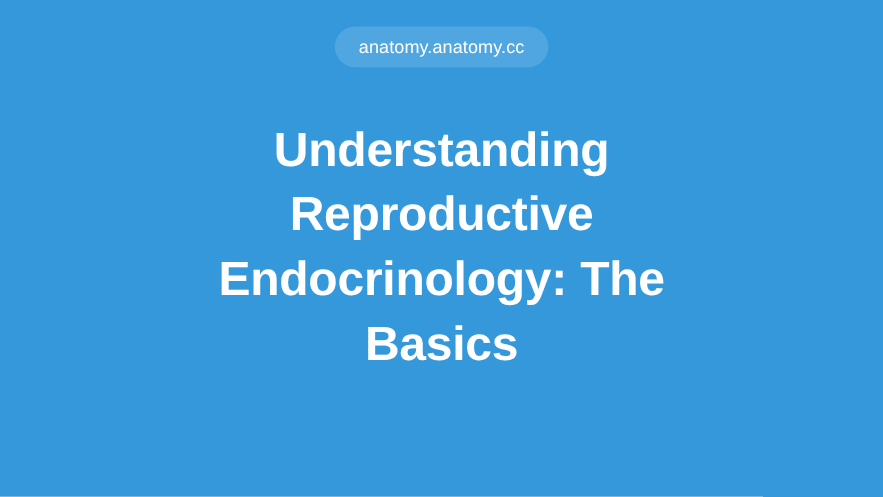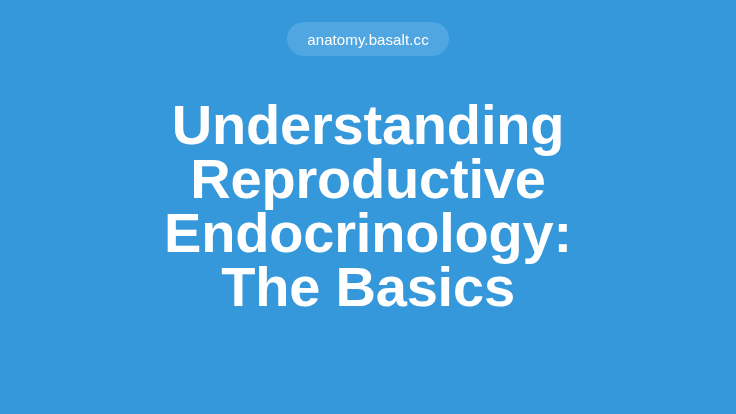--- a/index.html
+++ b/index.html
@@ -39,31 +39,31 @@
     letter-spacing: 0.1px;
     line-height: 1;
     white-space: nowrap;
   }
   #page-title {
     margin: 0;
     margin-top: 42px;
     width: 440px;
     text-align: center;
     color: #FFFFFF;
-    font-size: 56px;
+    font-size: 40px;
     font-weight: 700;
     line-height: 54px;
     letter-spacing: -0.2px;
     word-wrap: break-word;
   }
 </style>
 </head>
 <body>
 
 <div id="hero">
 
   <div id="site-badge">
-    <span id="site-badge-label">anatomy.basalt.cc</span>
+    <span id="site-badge-label">anatomy.anatomy.cc</span>
   </div>
 
   <h1 id="page-title">Understanding Reproductive Endocrinology: The Basics</h1>
 
 </div>
 
 </body></html>

